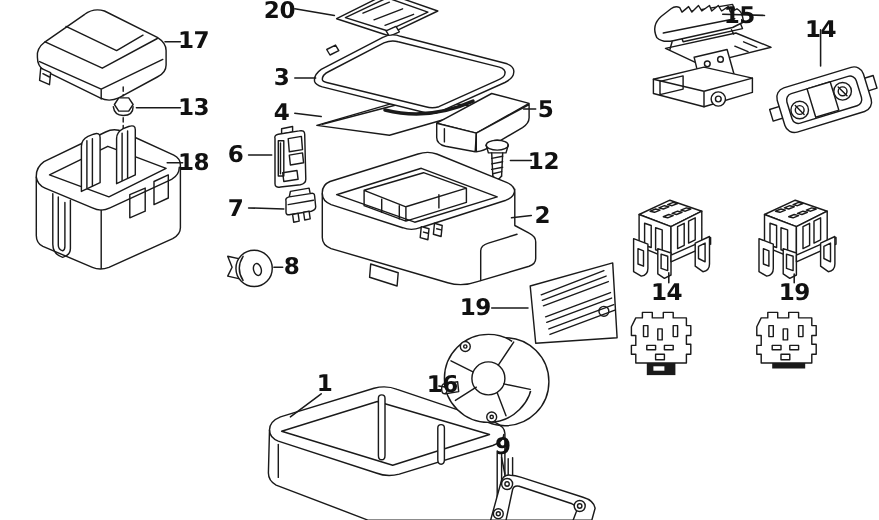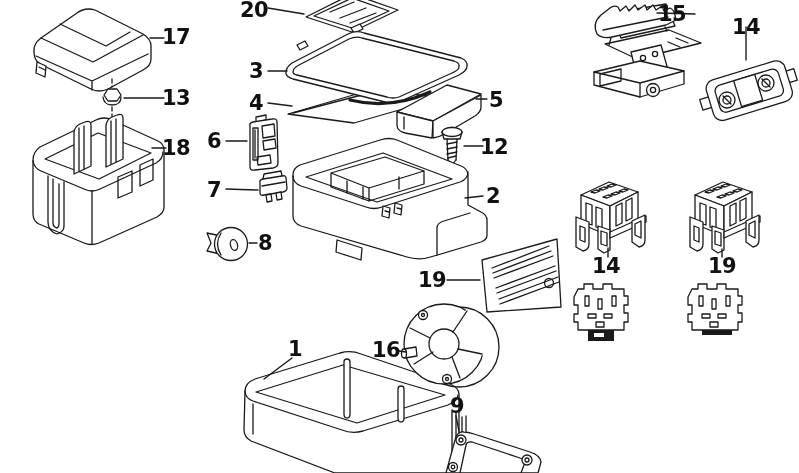--- a/index.html
+++ b/index.html
@@ -263,18 +263,18 @@
   <div class="plabel" style="left:214px;top:141px">6</div>
   <div class="plabel" style="left:214px;top:190px">7</div>
   <div class="plabel" style="left:265px;top:243px">8</div>
   <div class="plabel" style="left:457px;top:406px">9</div>
   <div class="plabel" style="left:494px;top:147px">12</div>
   <div class="plabel" style="left:176px;top:148px">18</div>
   <div class="plabel" style="left:176px;top:37px">17</div>
   <div class="plabel" style="left:176px;top:98px">13</div>
   <div class="plabel" style="left:746px;top:27px">14</div>
   <div class="plabel" style="left:672px;top:14px">15</div>
-  <div class="plabel" style="left:386px;top:350px">16</div>
+  <div class="plabel" style="left:402px;top:350px">16</div>
   <div class="plabel" style="left:606px;top:266px">14</div>
   <div class="plabel" style="left:722px;top:266px">19</div>
   <div class="plabel" style="left:432px;top:280px">19</div>
   <div class="plabel" style="left:254px;top:10px">20</div>
 </div>
 
 </body></html>

